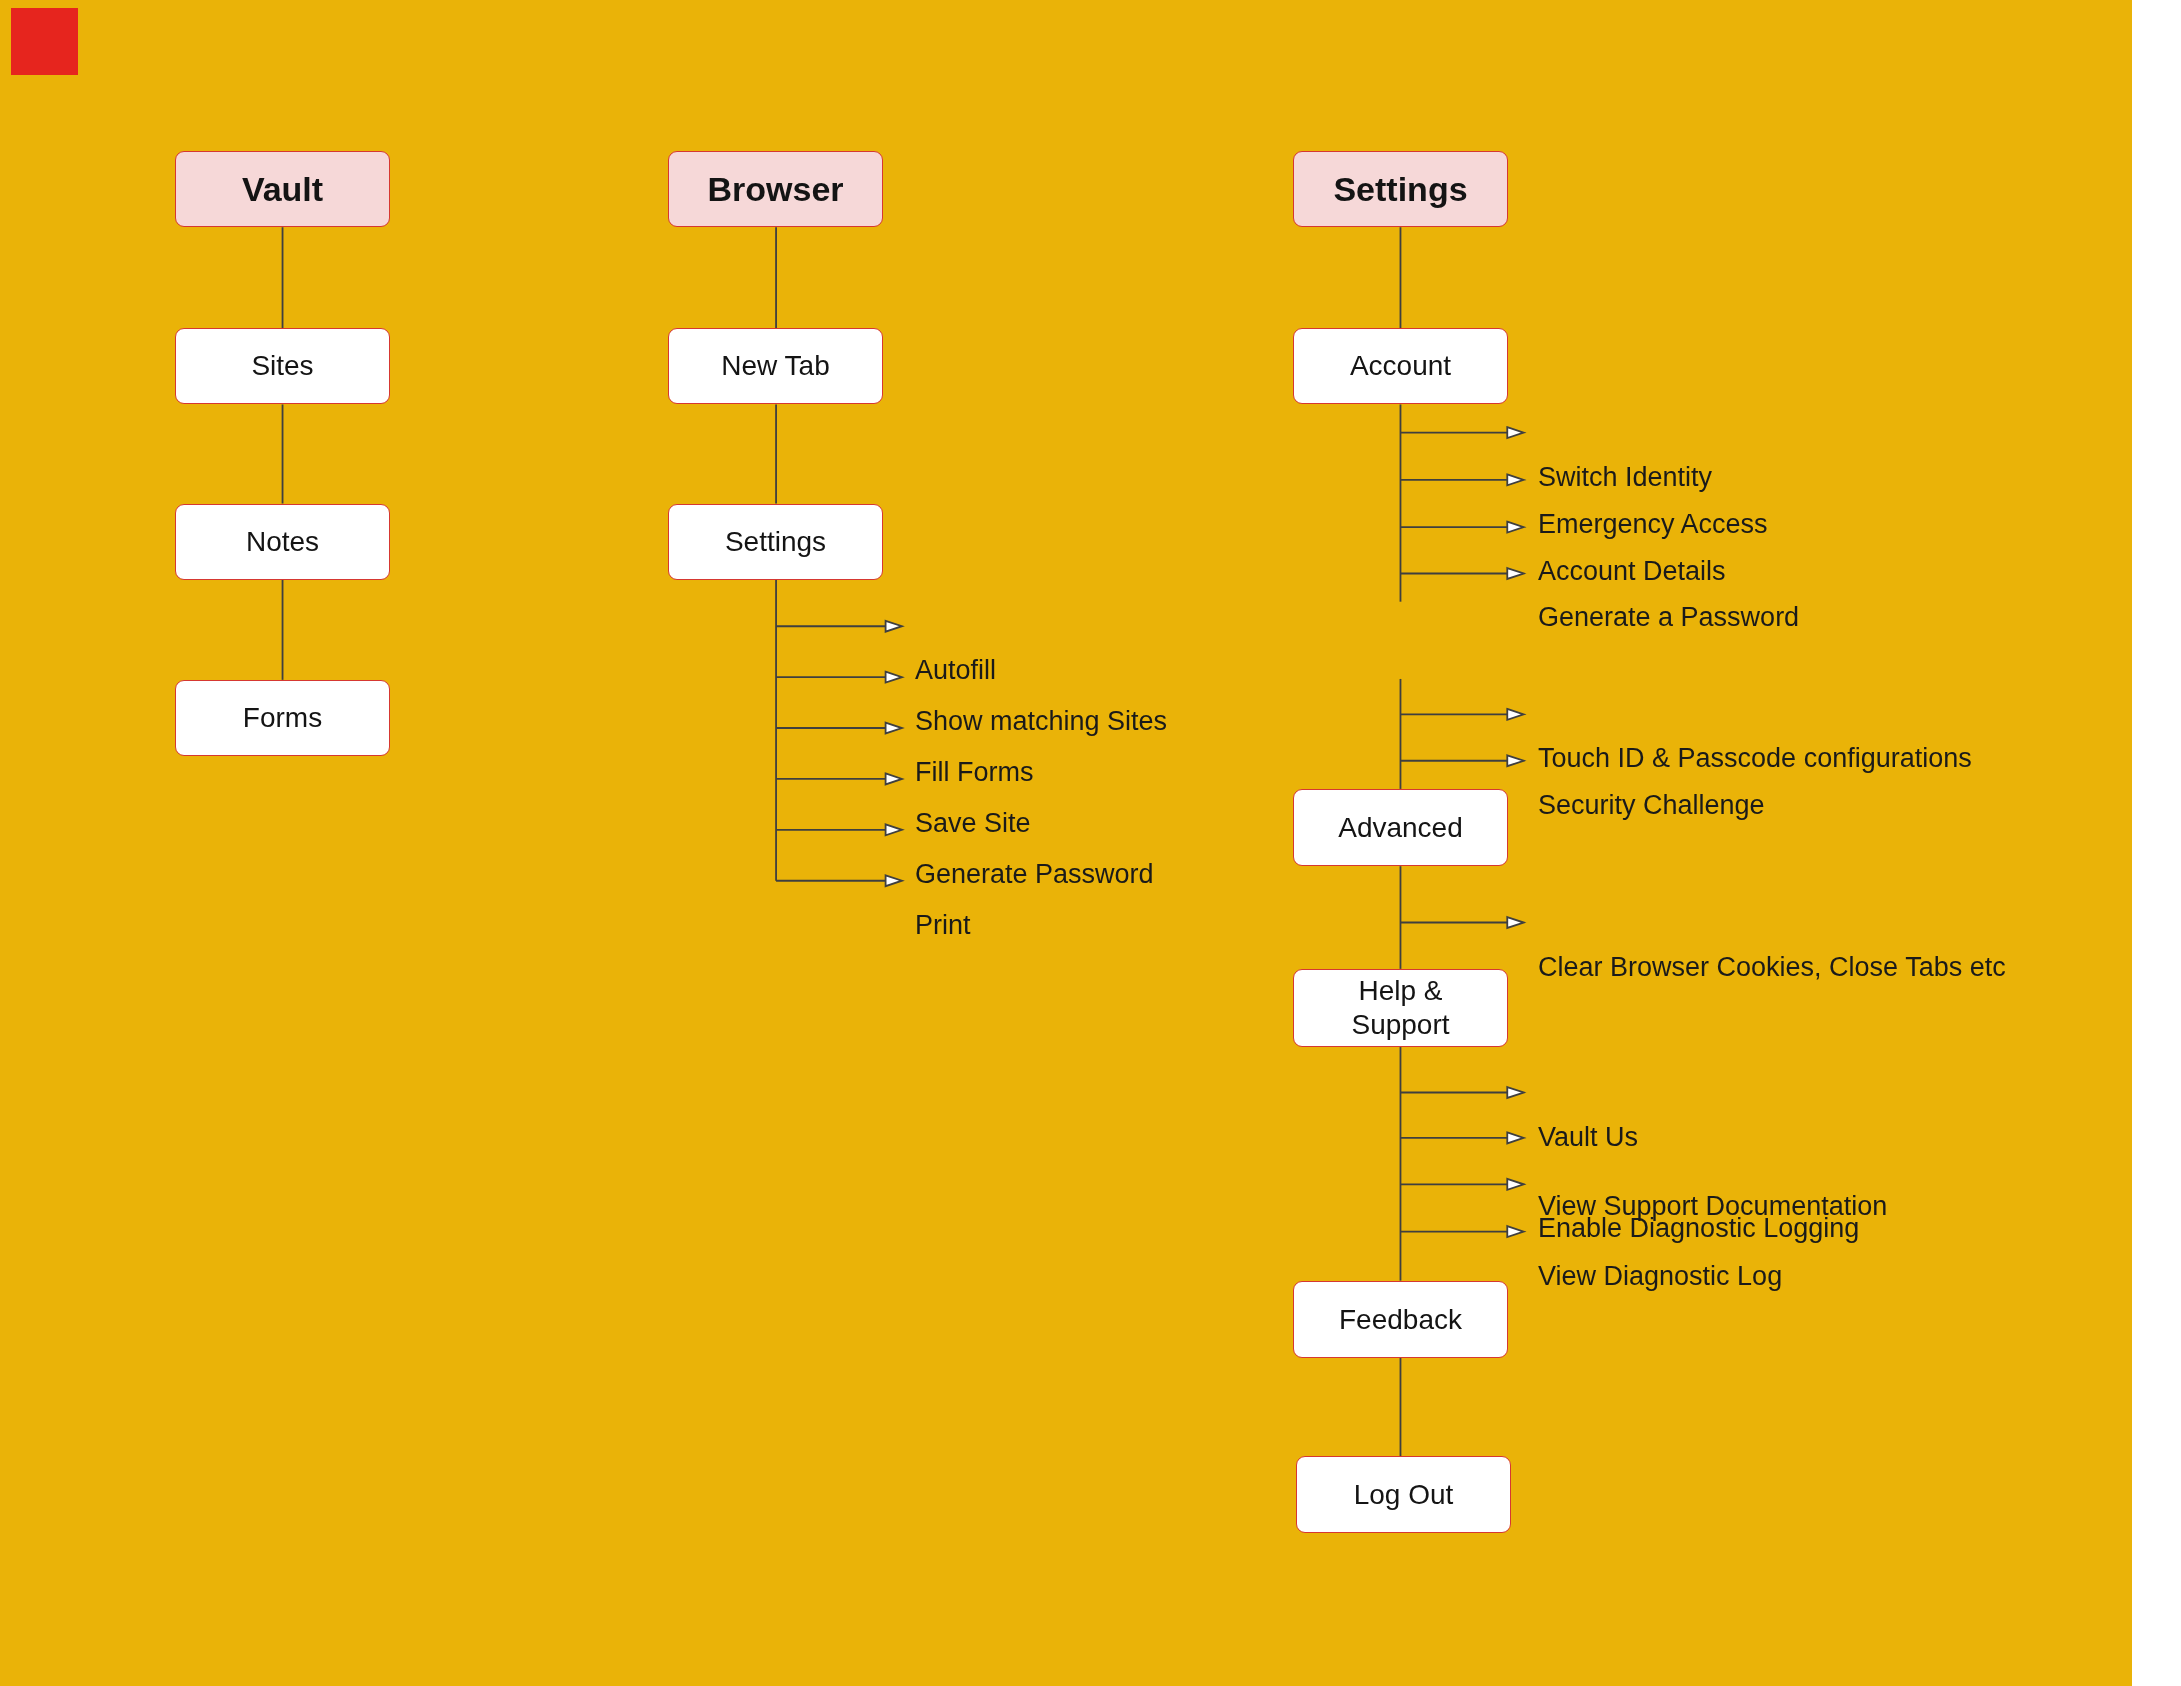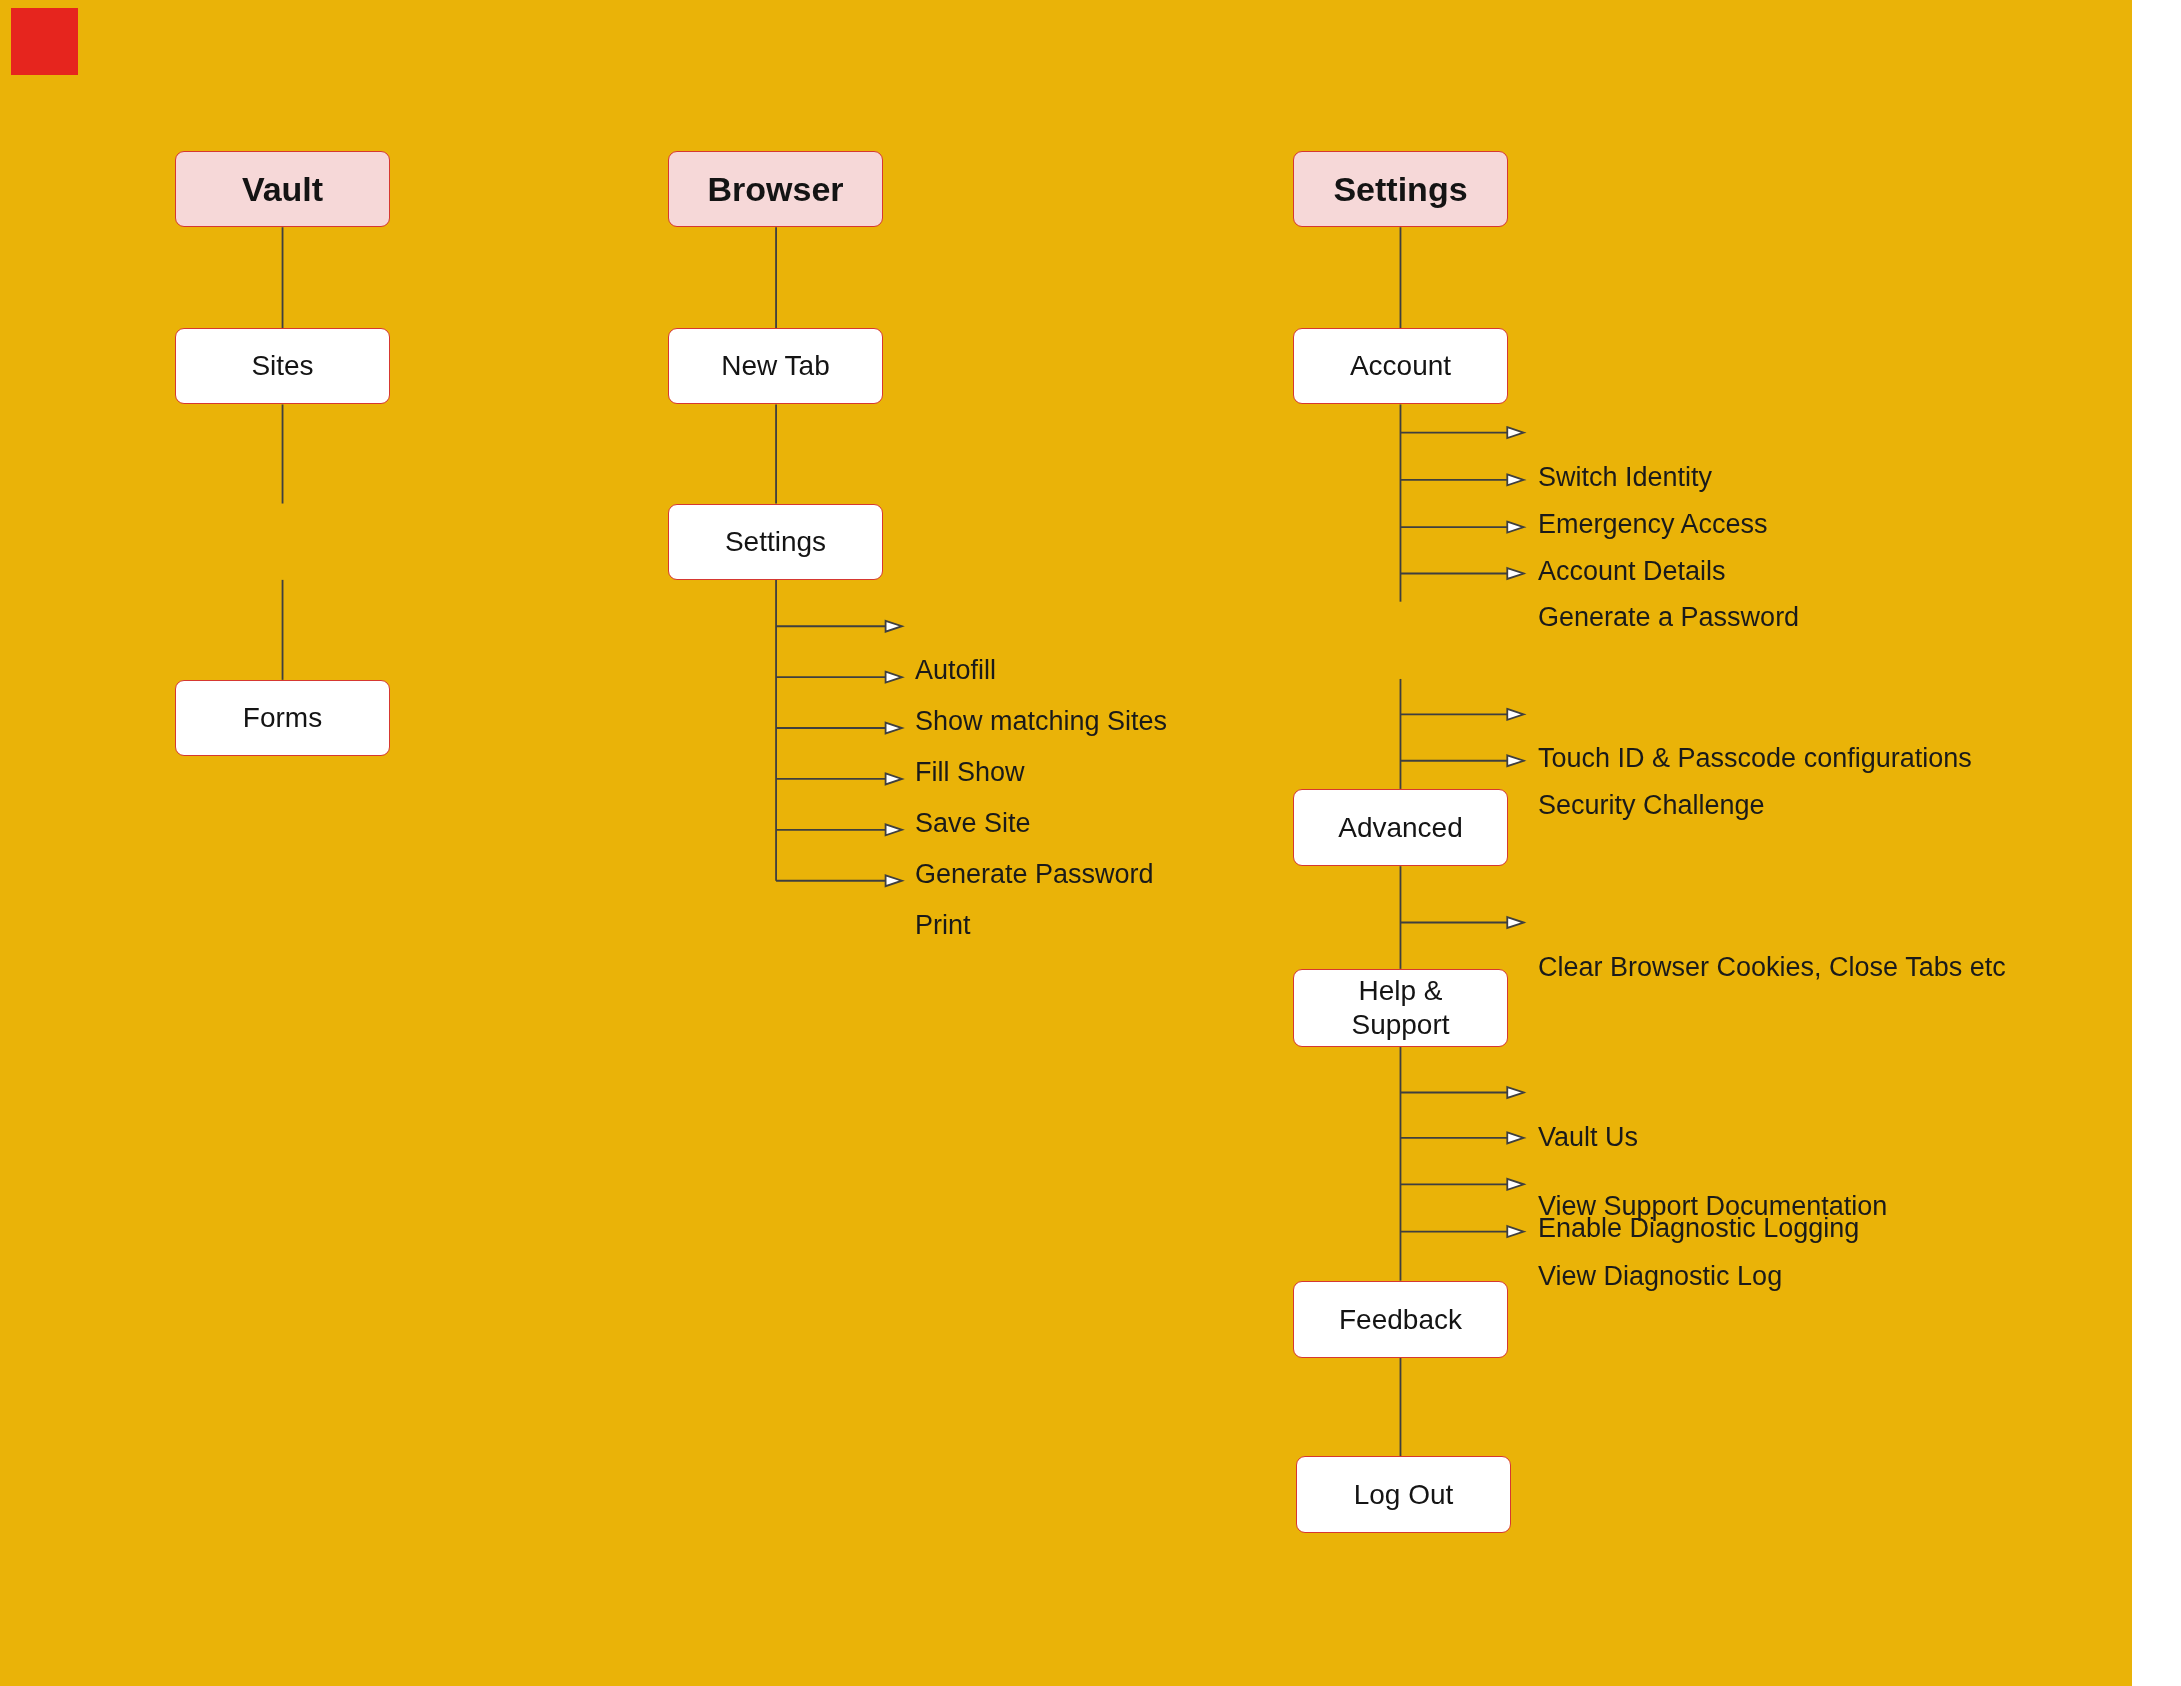--- a/index.html
+++ b/index.html
@@ -86,36 +86,39 @@
     <line x1="1540.5" y1="1355" x2="1658" y2="1355"></line>
     <polygon points="1658,1349 1676,1355 1658,1361"></polygon>
   </svg>
 
   <div class="node root" style="left:175px;top:151px">
     <span>Vault</span>
   </div>
   <div class="node" style="left:175px;top:328px">
     <span>Sites</span>
   </div>
+  <div class="node" style="left:175px;top:504px">
+    <span>Notes</span>
+  </div>
   <div class="node" style="left:175px;top:680px">
     <span>Forms</span>
   </div>
 
   <div class="node root" style="left:668px;top:151px">
     <span>Browser</span>
   </div>
   <div class="node" style="left:668px;top:328px">
     <span>New Tab</span>
   </div>
   <div class="node" style="left:668px;top:504px">
     <span>Settings</span>
   </div>
   <div class="leaf" style="left:915px;top:608px">Autofill</div>
   <div class="leaf" style="left:915px;top:659px">Show matching Sites</div>
-  <div class="leaf" style="left:915px;top:710px">Fill Show</div>
+  <div class="leaf" style="left:915px;top:710px">Fill Forms</div>
   <div class="leaf" style="left:915px;top:761px">Save Site</div>
   <div class="leaf" style="left:915px;top:812px">Generate Password</div>
   <div class="leaf" style="left:915px;top:863px">Print</div>
 
   <div class="node root" style="left:1293px;top:151px">
     <span>Settings</span>
   </div>
   <div class="node" style="left:1293px;top:328px">
     <span>Account</span>
   </div>

